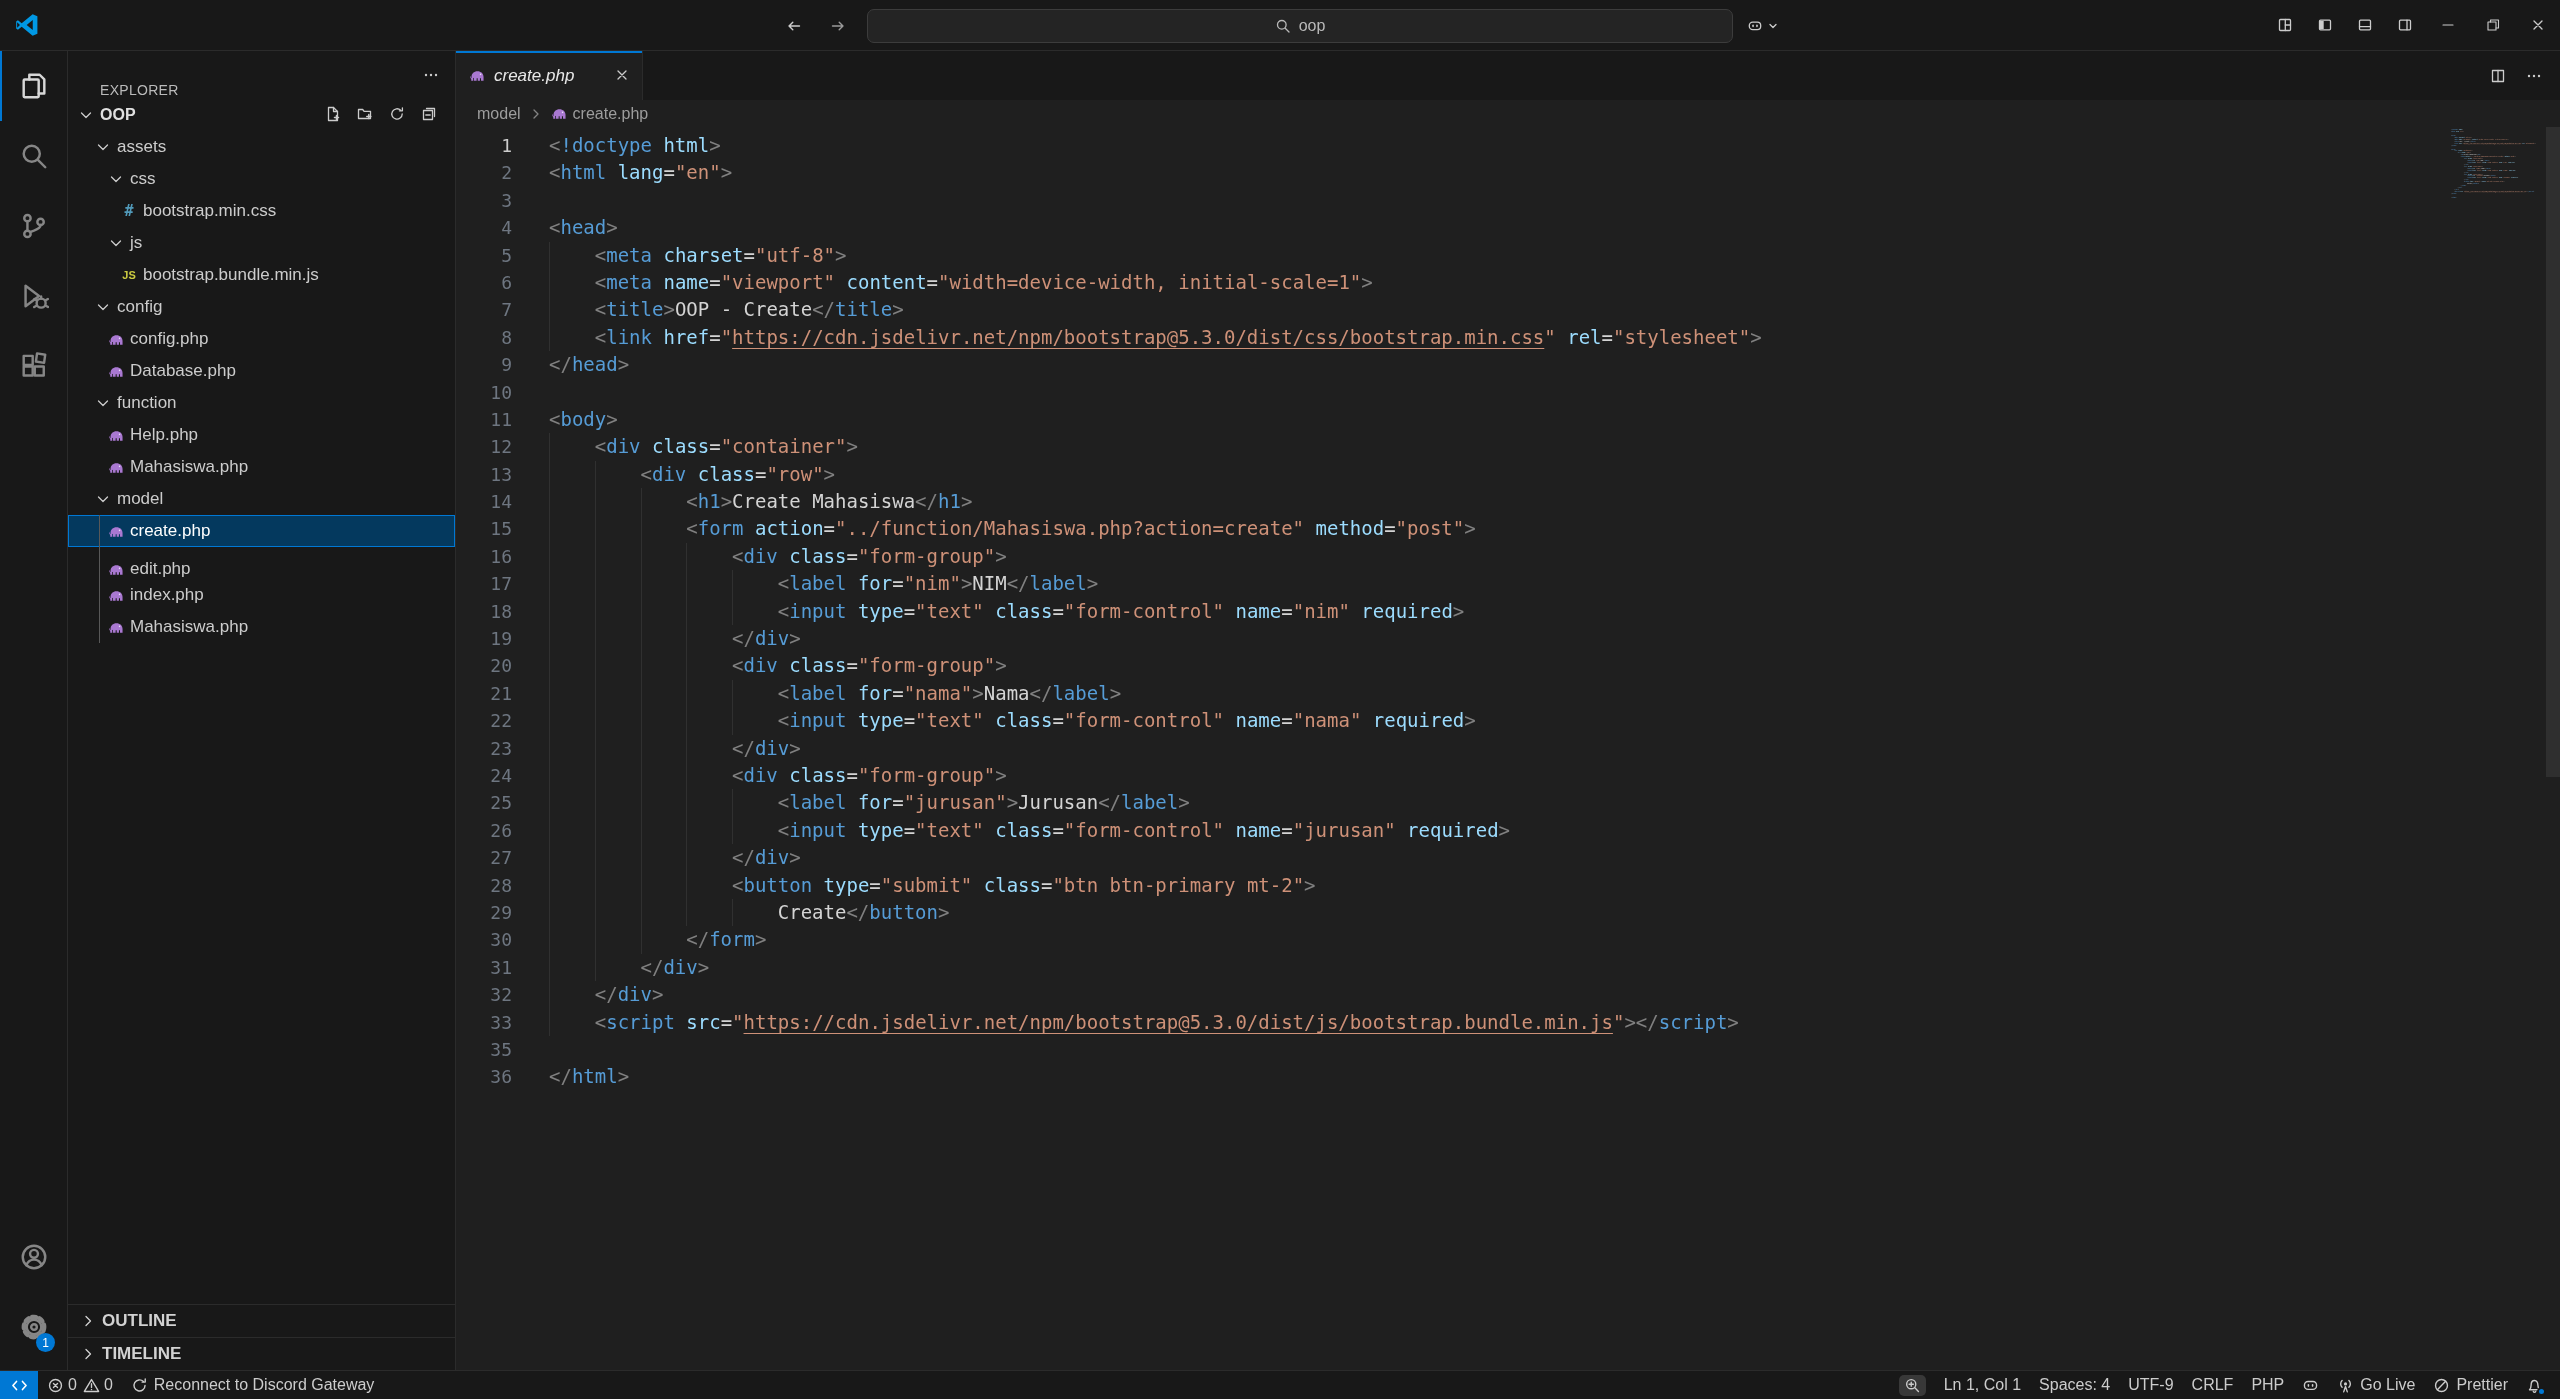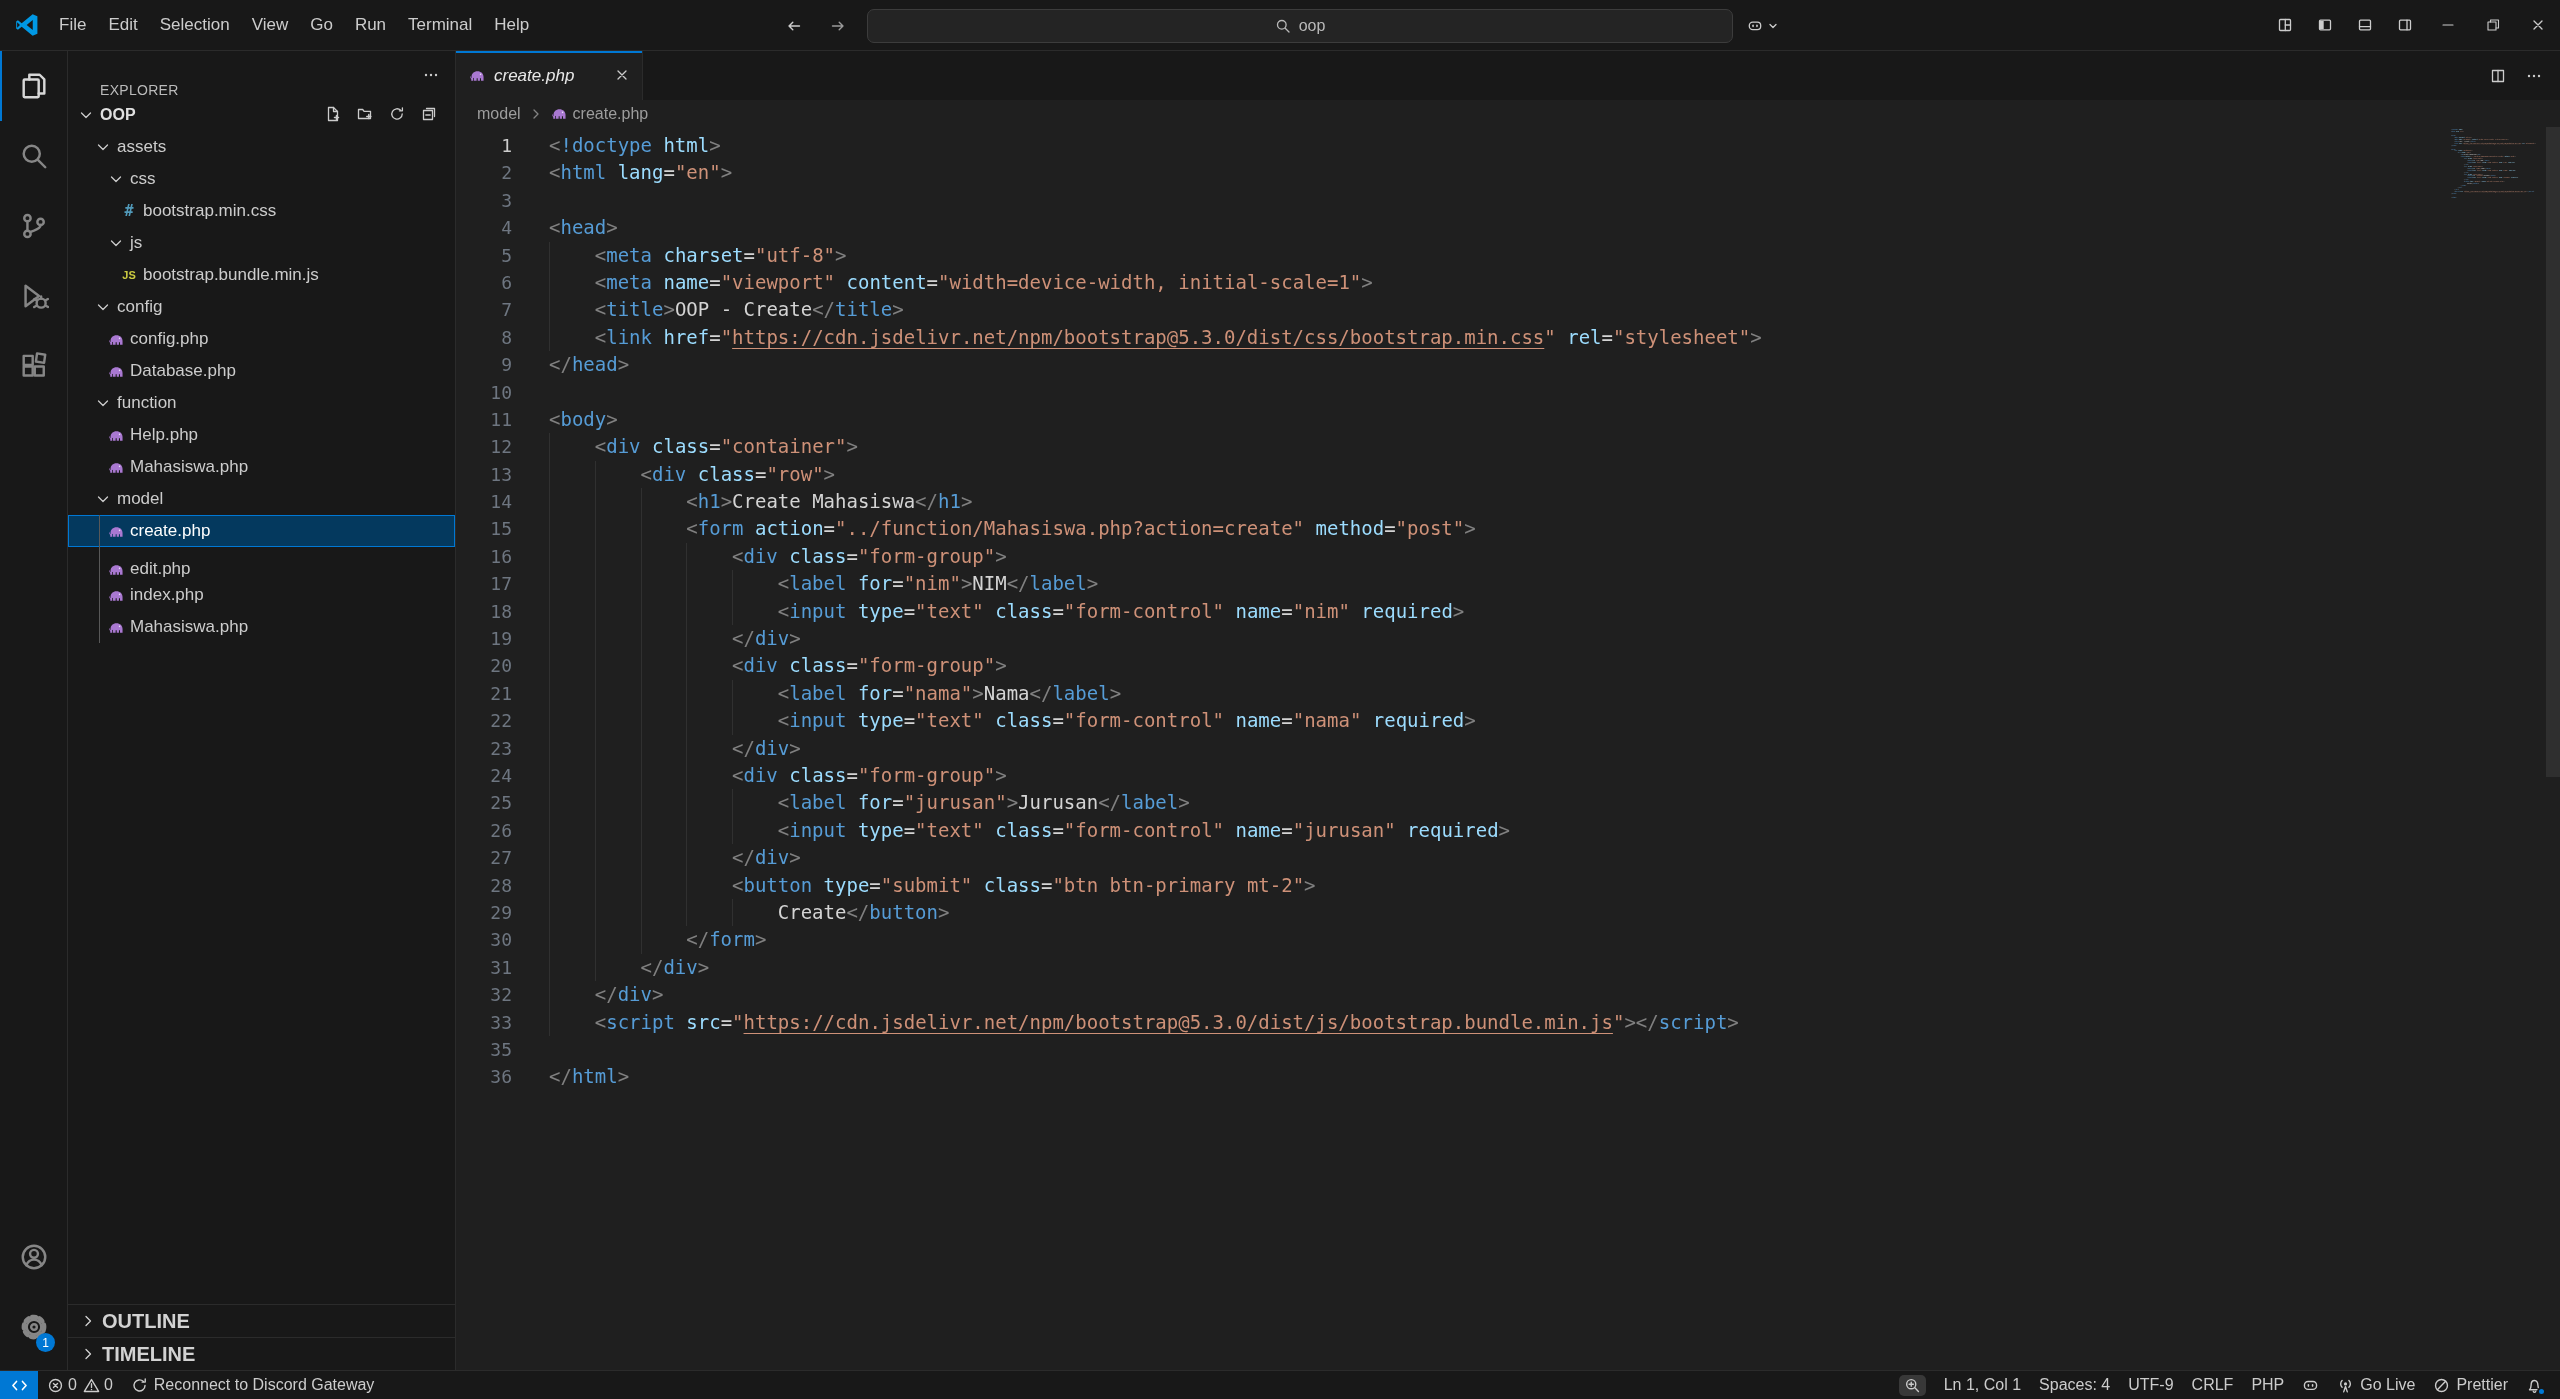--- a/index.html
+++ b/index.html
@@ -42,21 +42,21 @@
   #section-actions { margin-left:auto; display:flex; gap:14px; padding-right:16px; color:#cccccc; }
   #section-actions .sa { width:18px; height:18px; }
   #tree { position:relative; }
   .tree-row { height:32px; display:flex; align-items:center; gap:4px; color:#cccccc; font-size:17px; position:relative; }
   .tree-row .slot { width:20px; height:20px; flex:none; display:flex; align-items:center; justify-content:center; }
   .tree-row.selected { background:#04395e; outline:1px solid #0078d4; outline-offset:-1px; color:#ffffff; }
   .fi-css { color:#519aba; font-weight:700; font-family:"DejaVu Sans Mono",monospace; font-size:15px; }
   .fi-js { color:#cbcb41; font-weight:800; font-size:11px; font-family:"Liberation Sans",sans-serif; }
   #tree-guide { position:absolute; width:1px; background:#585858; }
   #sb-spacer { flex:1; }
-  .sb-panel { height:33px; border-top:1px solid #2b2b2b; display:flex; align-items:center; gap:6px; padding-left:12px; font-weight:700; font-size:20px; color:#d2d2d2; }
+  .sb-panel { height:33px; border-top:1px solid #2b2b2b; display:flex; align-items:center; gap:6px; padding-left:12px; font-weight:700; font-size:17px; color:#d2d2d2; }
 
   
   #editor { flex:1; display:flex; flex-direction:column; background:#1f1f1f; min-width:0; }
   #tabbar { height:49px; background:#181818; display:flex; align-items:stretch; }
   #tab { width:187px; background:#1f1f1f; border-right:1px solid #2b2b2b; display:flex; align-items:center; gap:8px; padding:0 10px 0 13px; position:relative; }
   #tab::before { content:''; position:absolute; top:0; left:0; right:0; height:2px; background:#0078d4; }
   #tab-label { font-size:17px; font-style:italic; color:#e8e8e8; }
   #tab-close { margin-left:auto; color:#cccccc; width:18px; height:18px; }
   #tab-actions { margin-left:auto; display:flex; align-items:center; gap:20px; padding-right:18px; color:#cccccc; }
   #breadcrumb { height:27px; display:flex; align-items:center; gap:7px; padding-left:21px; font-size:16px; color:#9d9d9d; }
@@ -87,30 +87,20 @@
   .bell-wrap { position:relative; display:flex; }
   .bell-dot { position:absolute; right:-3px; bottom:-2px; width:9px; height:9px; border-radius:50%; background:#0078d4; border:2px solid #181818; }
 </style>
 </head>
 <body>
 
 <div id="titlebar">
   <svg id="vscode-logo" viewBox="0 0 24 24">
     <path fill="#0098e4" d="M17.2 2.1 21.6 4v16L17.2 21.9 7.1 13.6 3.6 16.3 2 15.2V8.8l1.6-1.1 3.5 2.7zM17.3 7.3l-5.6 4.7 5.6 4.7zM2.9 9.5v5l2.6-2.5z"></path>
   </svg>
-  <nav id="menubar">
-      <div class="menu-item">File</div>
-      <div class="menu-item">Edit</div>
-      <div class="menu-item">Selection</div>
-      <div class="menu-item">View</div>
-      <div class="menu-item">Go</div>
-      <div class="menu-item">Run</div>
-      <div class="menu-item">Terminal</div>
-      <div class="menu-item">Help</div>
-    </nav>
 
   <div id="tb-center">
     <div class="nav-arrow">
         <svg width="16" height="16" viewBox="0 0 16 16" fill="none" stroke="currentColor" stroke-width="1.4" stroke-linecap="round" stroke-linejoin="round">
           <path d="M13.5 8H3M6.8 4.2L3 8l3.8 3.8"></path>
         </svg>
       </div>
     <div class="nav-arrow fwd">
         <svg width="16" height="16" viewBox="0 0 16 16" fill="none" stroke="currentColor" stroke-width="1.4" stroke-linecap="round" stroke-linejoin="round">
           <path d="M2.5 8H13M9.2 4.2L13 8l-3.8 3.8"></path>

